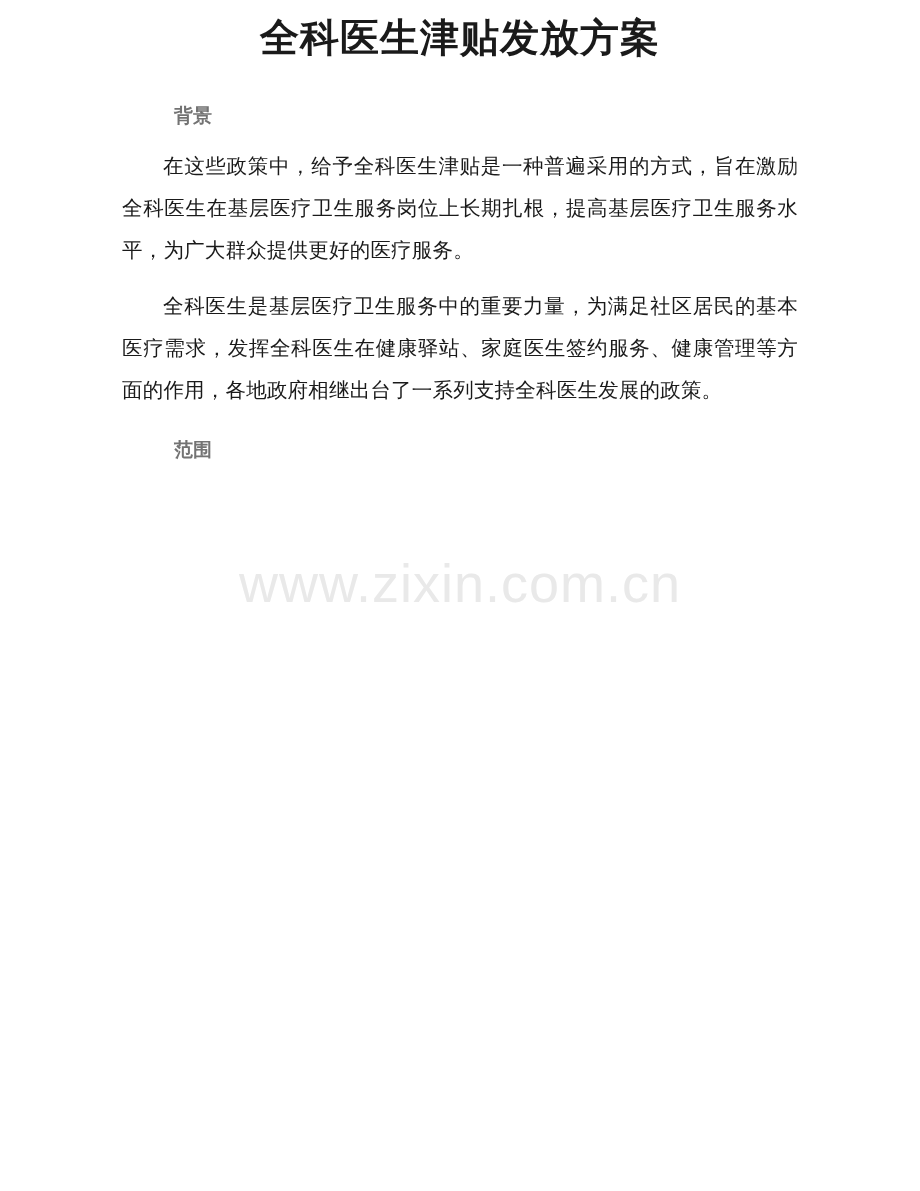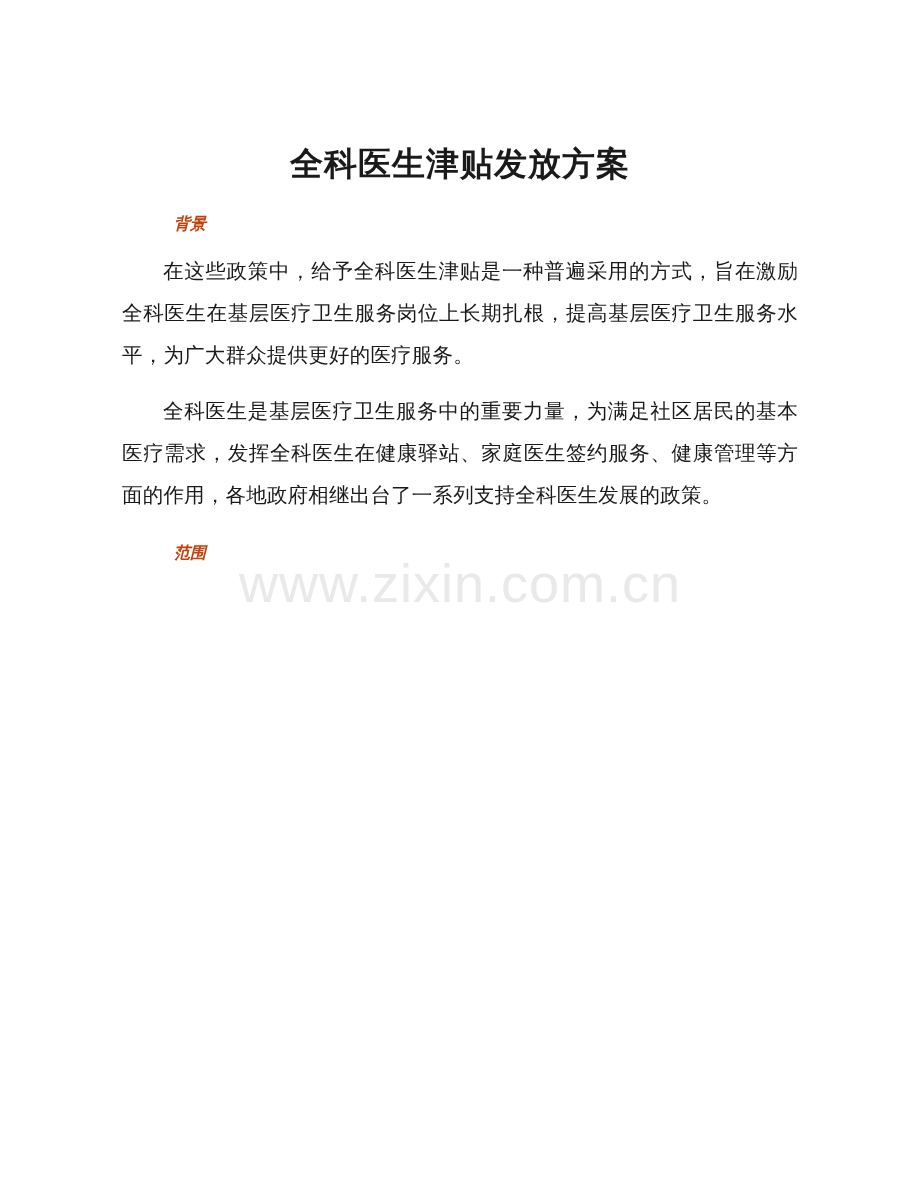--- a/index.html
+++ b/index.html
@@ -32,38 +32,36 @@
     user-select: none;
     pointer-events: none;
     z-index: 0;
   }
   .content {
     position: relative;
     z-index: 1;
     padding: 0 122px 0 122px;
   }
   .doc-title {
-    margin: 0;
-    padding-top: 142px;
+    margin: 12px;
     text-align: center;
-    font-size: 33px;
+    font-size: 39px;
     font-weight: bold;
     color: #1a1a1a;
     letter-spacing: 1px;
     line-height: 1.35;
   }
   .section-heading {
     margin: 0;
     padding-top: 24px;
     padding-left: 52px;
-    font-size: 16px;
+    font-size: 19px;
     font-weight: bold;
-    color: #c2410c;
+    color: #737373;
     line-height: 1.6;
-    font-style: italic;
   }
   .para {
     margin: 0;
     padding-top: 14px;
     font-size: 20.5px;
     color: #1a1a1a;
     line-height: 42px;
     text-align: justify;
     text-justify: inter-ideograph;
     text-indent: 2em;

